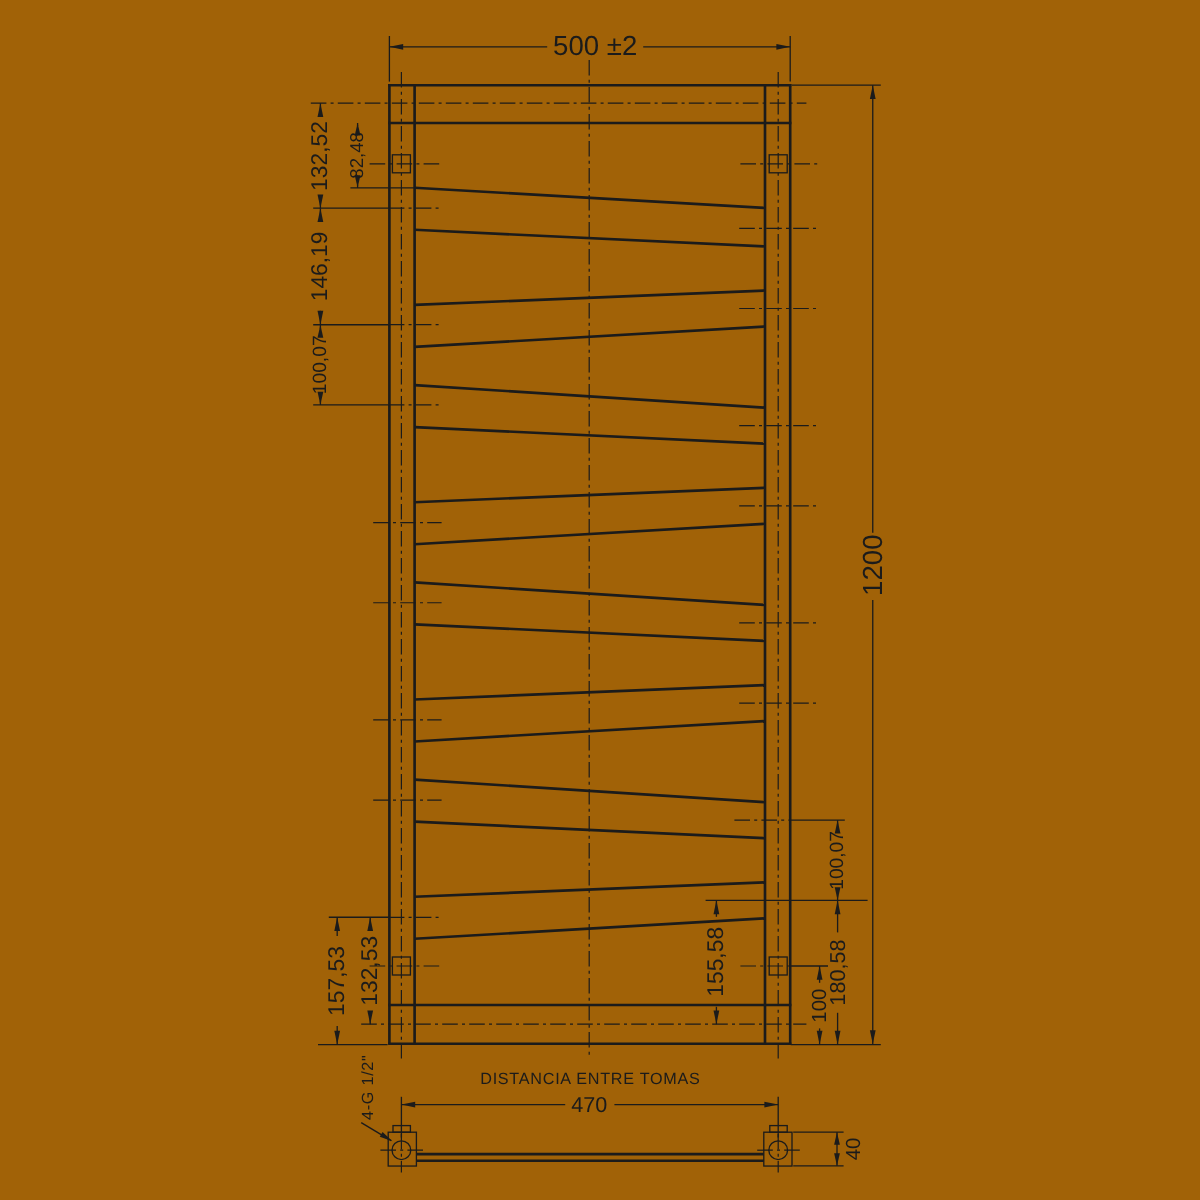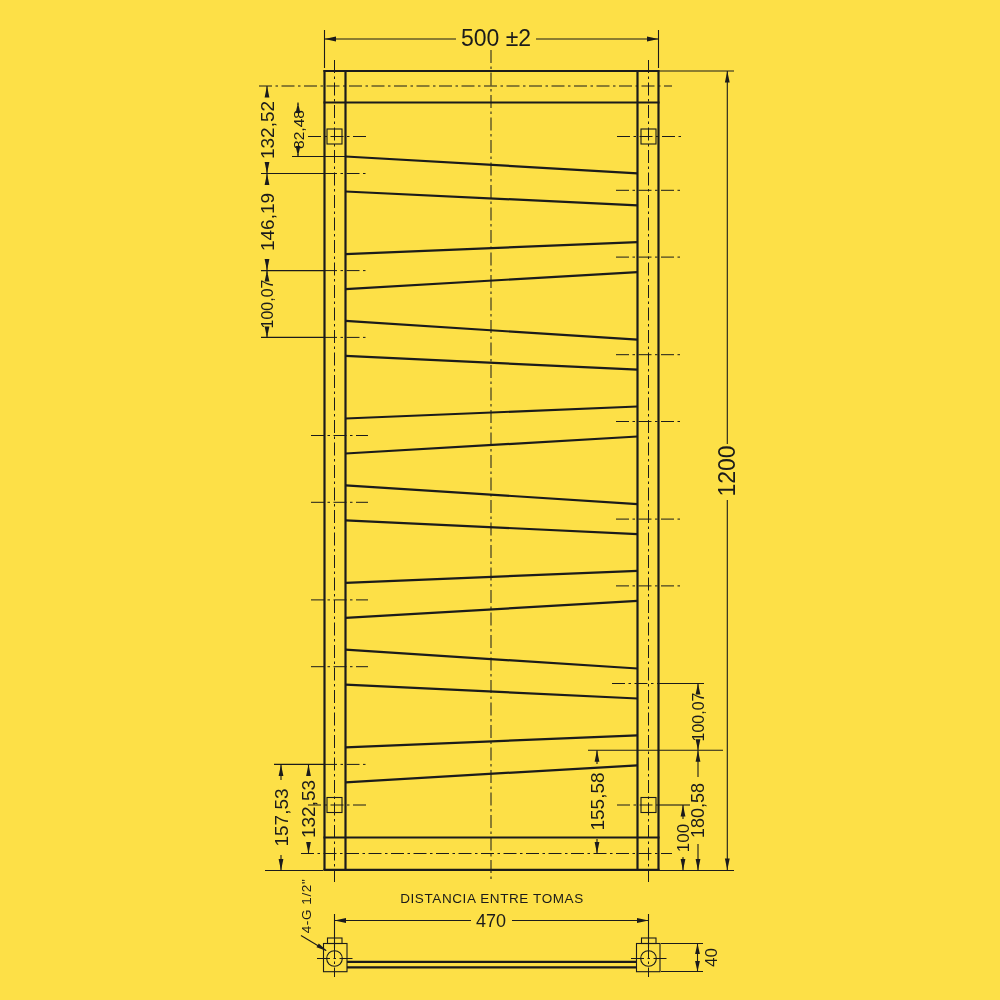--- a/index.html
+++ b/index.html
@@ -1,16 +1,16 @@
 <!DOCTYPE html>
 <html><head>
 <meta charset="utf-8">
 <style>
   html,body{margin:0;padding:0;background:#ffffff;}
-  .stage{position:relative;width:1000px;height:1000px;background:#fde047;overflow:hidden;}
+  .stage{position:relative;width:1000px;height:1000px;background:#a16207;overflow:hidden;}
   svg{display:block;}
   text{font-family:"Liberation Sans","DejaVu Sans",sans-serif;fill:#1b1b1b;}
   .thick{stroke:#1b1b1b;stroke-width:2.2;fill:none;}
   .thin{stroke:#1b1b1b;stroke-width:1.1;fill:none;}
   .cl{stroke:#1b1b1b;stroke-width:1;fill:none;stroke-dasharray:13 3.5 2.5 3.5;}
   .arr{fill:#1b1b1b;stroke:none;}
   .t19{font-size:19px;}
   .t18{font-size:18px;}
   .t17{font-size:17px;}
   .t16{font-size:16px;}

